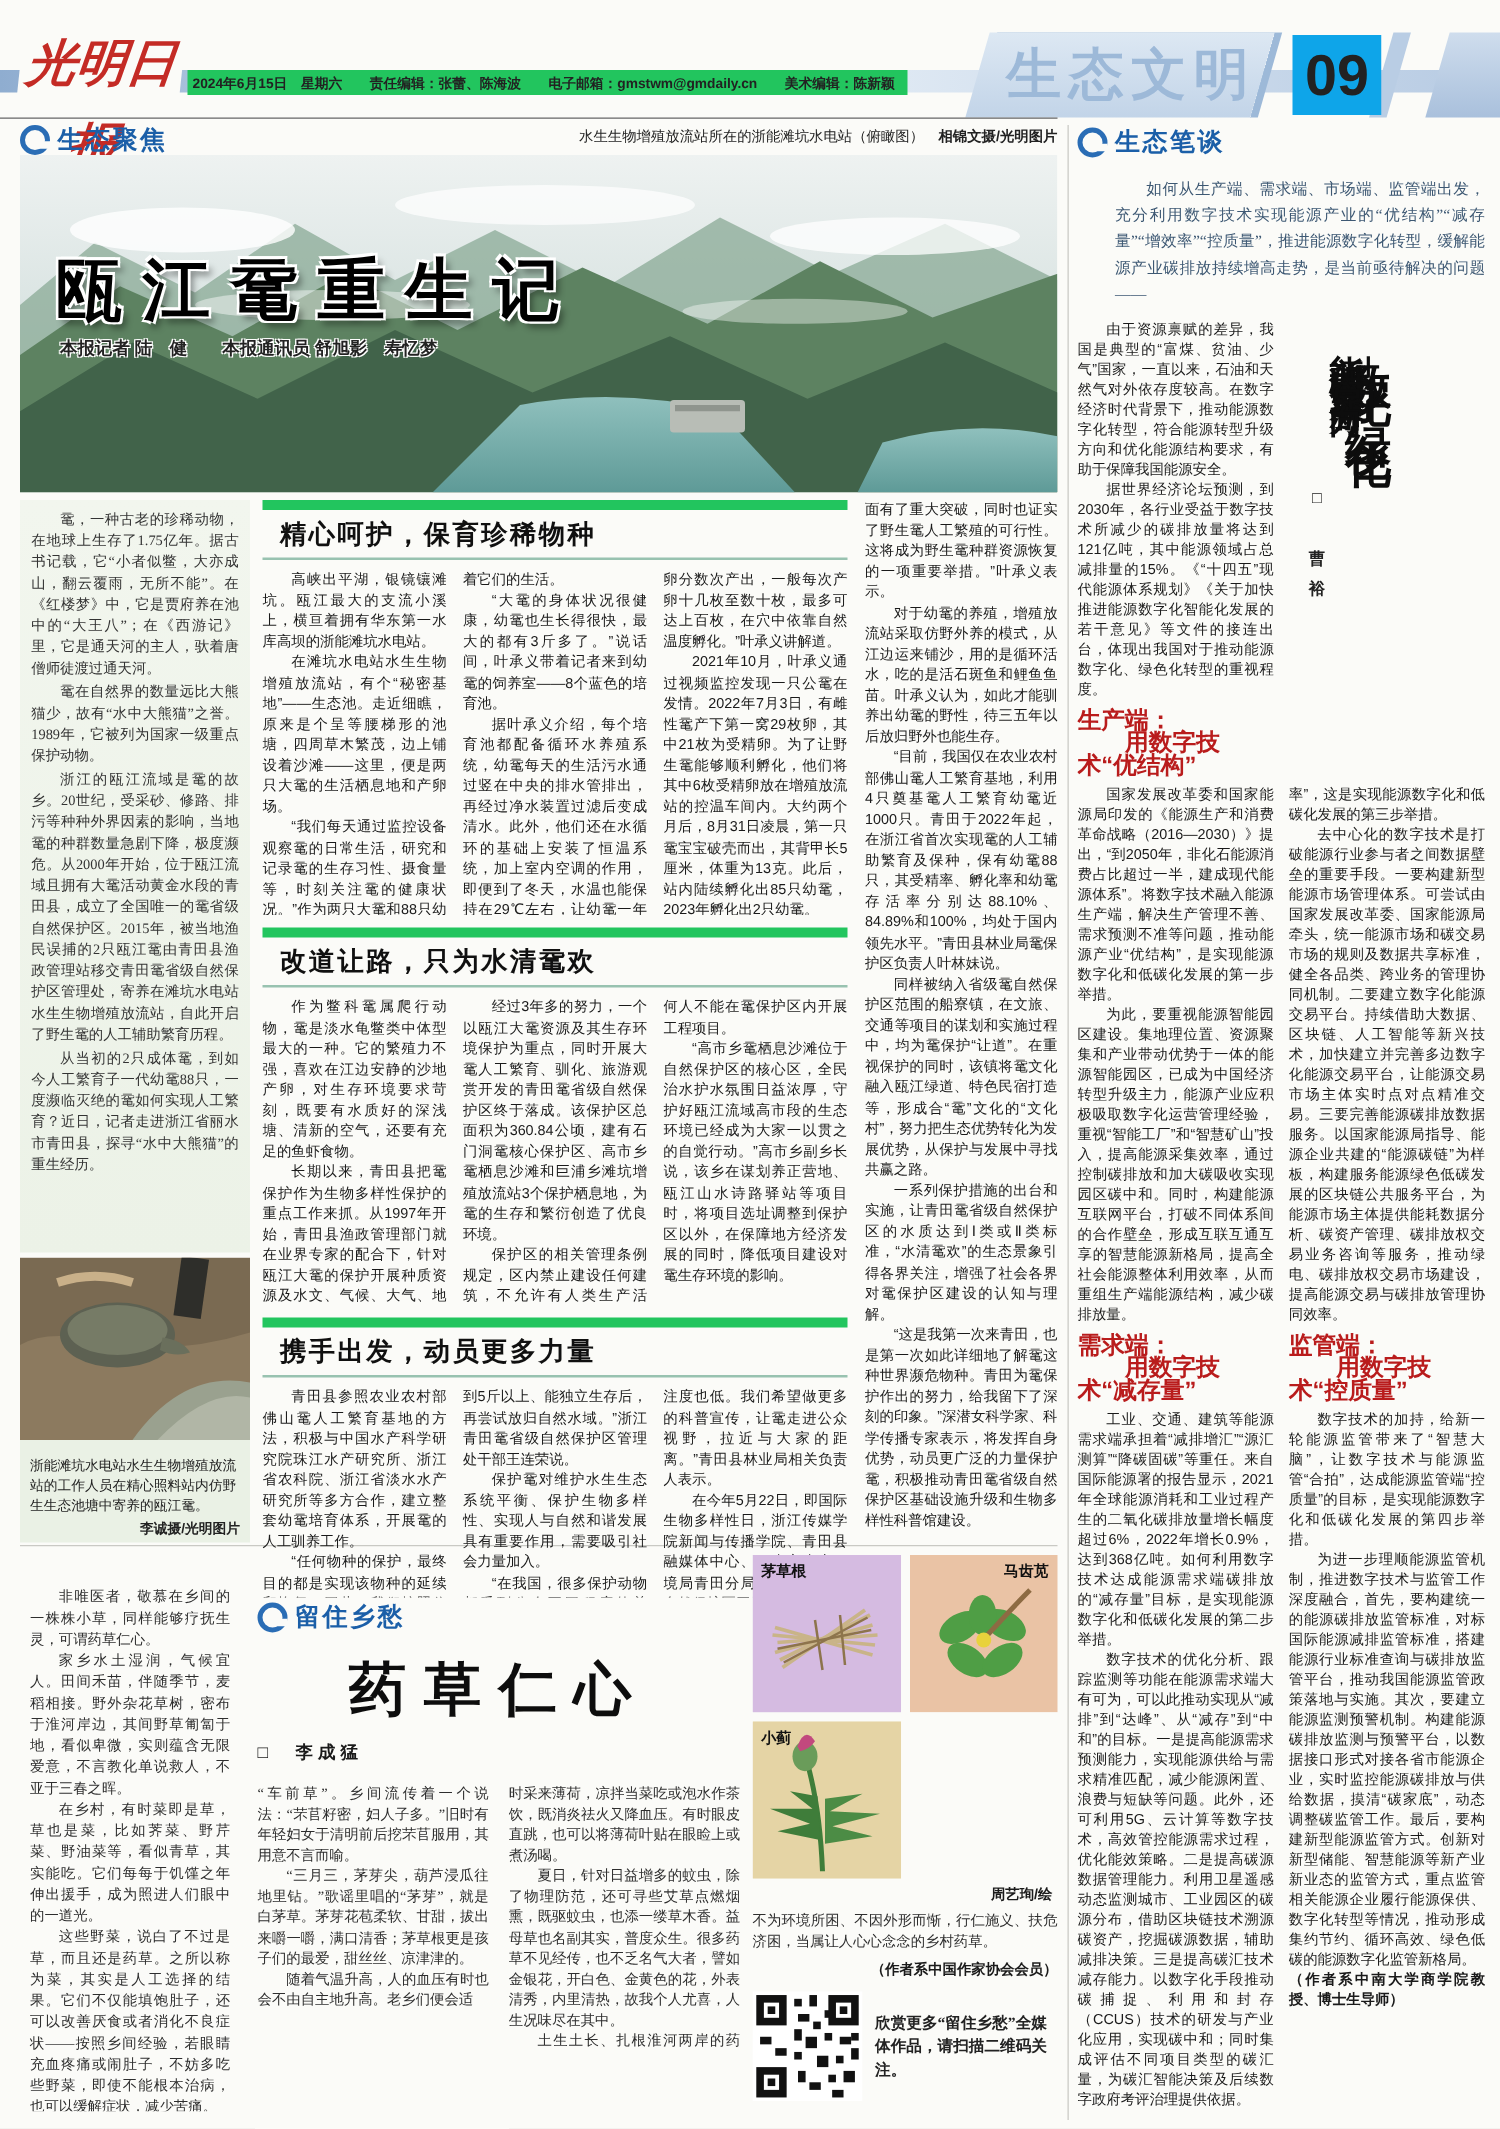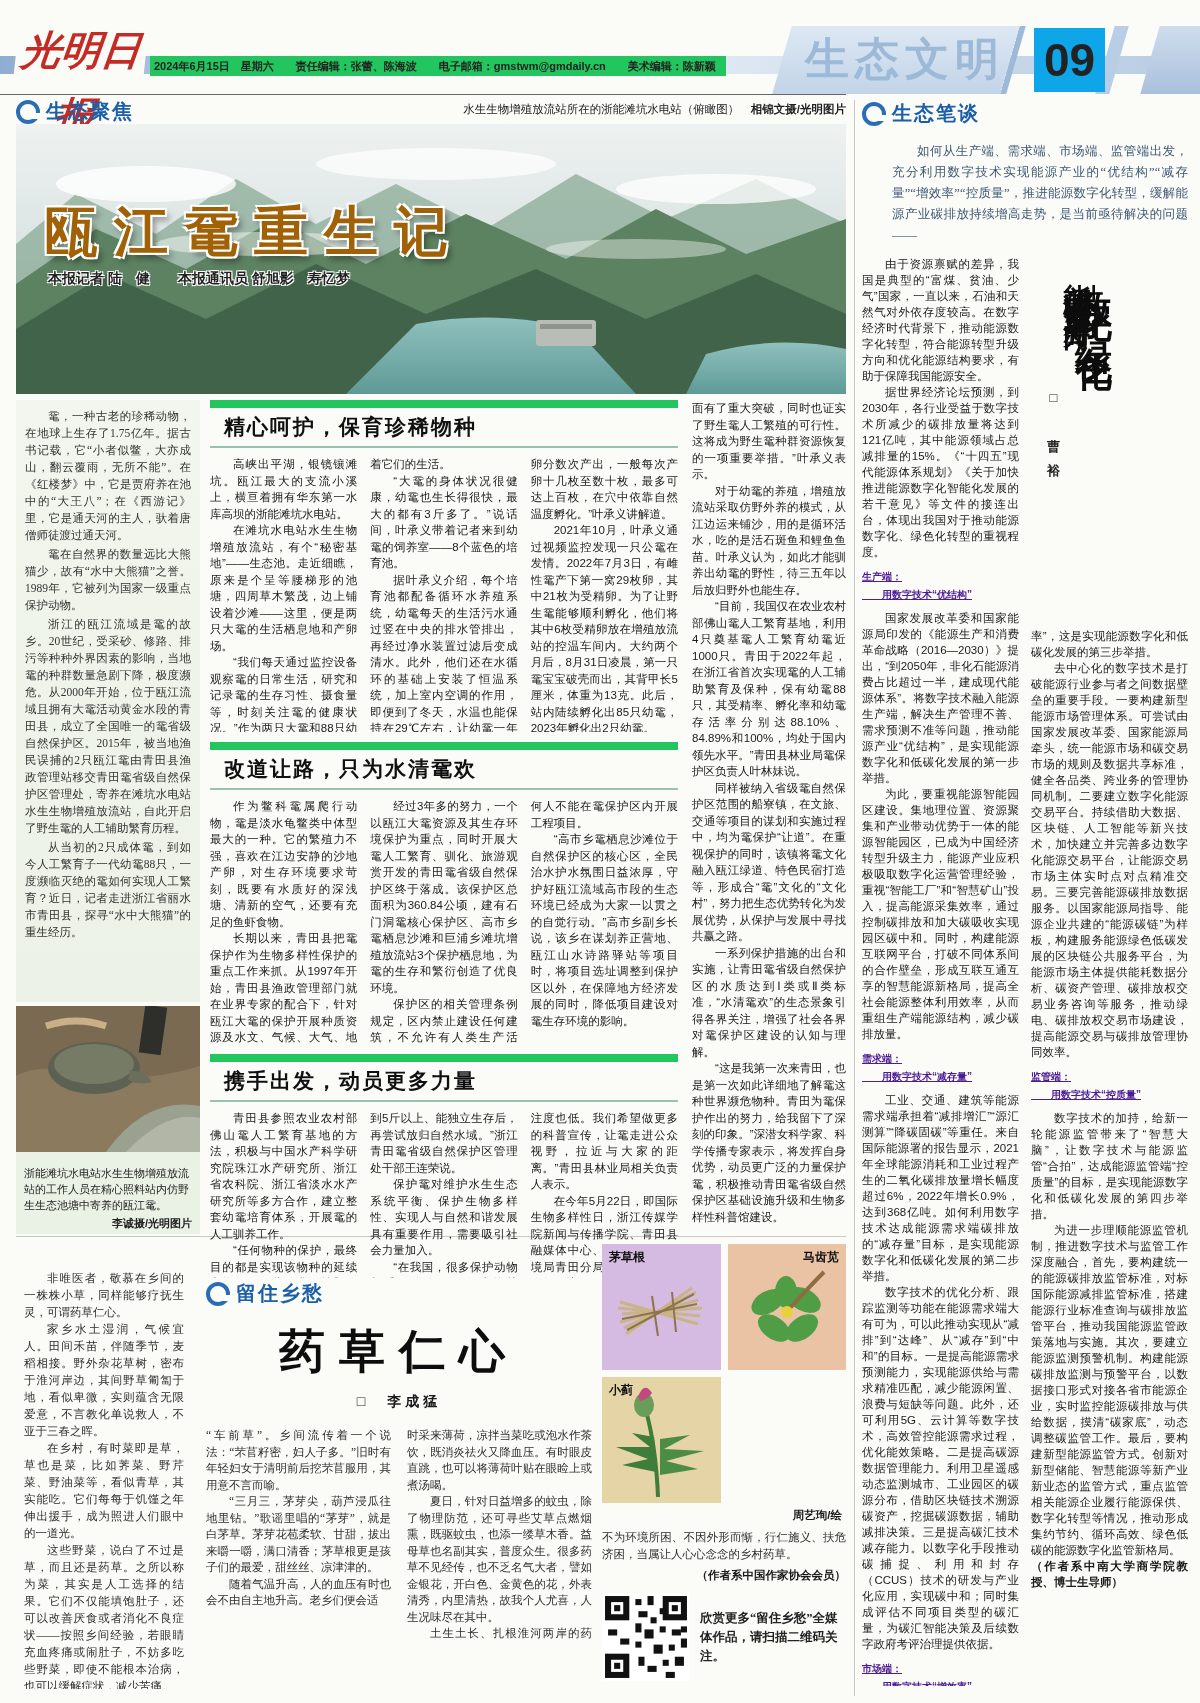--- a/index.html
+++ b/index.html
@@ -32,29 +32,29 @@
   .hdivider{position:absolute;left:16px;top:1236px;width:830px;height:1px;background:#c9c9c4;}
 
   
   .glogo{display:inline-block;width:24px;height:24px;border:4px solid #2a6db5;border-radius:50%;
          position:relative;vertical-align:middle;margin-right:6px;}
   .glogo::after{content:"";position:absolute;right:-4px;top:9px;width:12px;height:6px;background:#fbfbf8;}
   .logo-label{font-size:20px;font-weight:bold;color:#1b5fa8;vertical-align:middle;letter-spacing:2px;}
   .para{margin:0;text-indent:2em;text-align:justify;}
   .para.cont{text-indent:0;}
   .para.bold{font-weight:bold;}
-  .col-subhead{font-weight:bold;font-size:10px;line-height:18px;margin:8px 0 6px;white-space:pre-line;color:#4c1d95;text-decoration:underline;}
+  .col-subhead{font-weight:bold;font-size:19px;line-height:18px;margin:8px 0 6px;white-space:pre-line;color:#b91c1c;}
 
   
   .focus-row{position:absolute;left:16px;top:98px;width:830px;height:24px;}
   .focus-caption{position:absolute;right:0;top:4px;font-size:11.5px;color:#222;font-family:"Liberation Serif",serif;}
   .focus-caption b{font-family:"Liberation Sans",sans-serif;}
   .main-photo{position:absolute;left:16px;top:124px;width:830px;height:270px;overflow:hidden;}
   .main-photo svg{display:block;}
-  .photo-headline{position:absolute;left:28px;top:72px;font-size:54px;font-weight:bold;color:#a16207;
+  .photo-headline{position:absolute;left:28px;top:72px;font-size:54px;font-weight:bold;color:#000000;
                   letter-spacing:16px;font-family:Liberation Serif, serif;
                   text-shadow:2px 2px 0 #fff,-2px -2px 0 #fff,2px -2px 0 #fff,-2px 2px 0 #fff,4px 5px 6px rgba(0,0,0,.45);}
   .photo-byline{position:absolute;left:32px;top:146px;font-size:14px;font-weight:bold;color:#222;
                 text-shadow:1px 1px 0 #fff,-1px -1px 0 #fff,1px -1px 0 #fff,-1px 1px 0 #fff;}
 
   
   .intro-col{position:absolute;left:16px;top:400px;width:184px;height:602px;overflow:hidden;
              padding:8px 9px;background:linear-gradient(180deg,#f2f6ee,#ecf2e7);
              font-family:"Liberation Serif",serif;font-size:11.5px;line-height:17px;color:#333;}
   .intro-col .para{margin-bottom:2px;}
@@ -72,21 +72,21 @@
   .sec1 .scol{height:276px;} .sec2 .scol{height:246px;} .sec3 .scol{height:168px;}
   .col4{width:154px;margin-left:14px;height:826px;overflow:hidden;font-size:11.5px;line-height:16.5px;}
 
   
   .homesick{position:absolute;left:16px;top:1244px;width:830px;height:452px;display:flex;}
   .h-col0{width:172px;height:445px;overflow:hidden;padding:26px 4px 0 8px;
           font-family:"Liberation Serif",serif;font-size:11.5px;line-height:17px;color:#2e2e2e;}
   .h-center{width:414px;padding:36px 10px 0 18px;}
   .h-title{text-align:center;font-size:46px;font-weight:bold;letter-spacing:14px;
            font-family:"Liberation Serif",serif;margin:14px 0 10px;color:#0d0d0d;}
-  .h-author{text-align:center;font-size:14px;font-weight:bold;letter-spacing:4px;margin-bottom:16px;}
+  .h-author{text-align:left;font-size:14px;font-weight:bold;letter-spacing:4px;margin-bottom:16px;}
   .h-cols{display:flex;gap:16px;}
   .h-cols .hcol{flex:1;height:212px;overflow:hidden;font-family:"Liberation Serif",serif;
                 font-size:11.5px;line-height:16.5px;color:#2e2e2e;}
   .h-right{width:244px;padding-top:0;}
   .illo-grid{display:grid;grid-template-columns:1fr 1fr;gap:7px;border-radius:17px;}
   .illo{position:relative;height:126px;overflow:hidden;}
   .illo .lbl{position:absolute;top:5px;font-size:12px;font-weight:bold;color:#111;}
   .illo .lbl.right{right:7px;} .illo .lbl.left{left:7px;}
   .illo.dark .lbl{color:#fff;}
   .illo-credit{text-align:right;font-size:11.5px;font-weight:bold;margin:5px 4px 6px 0;}

